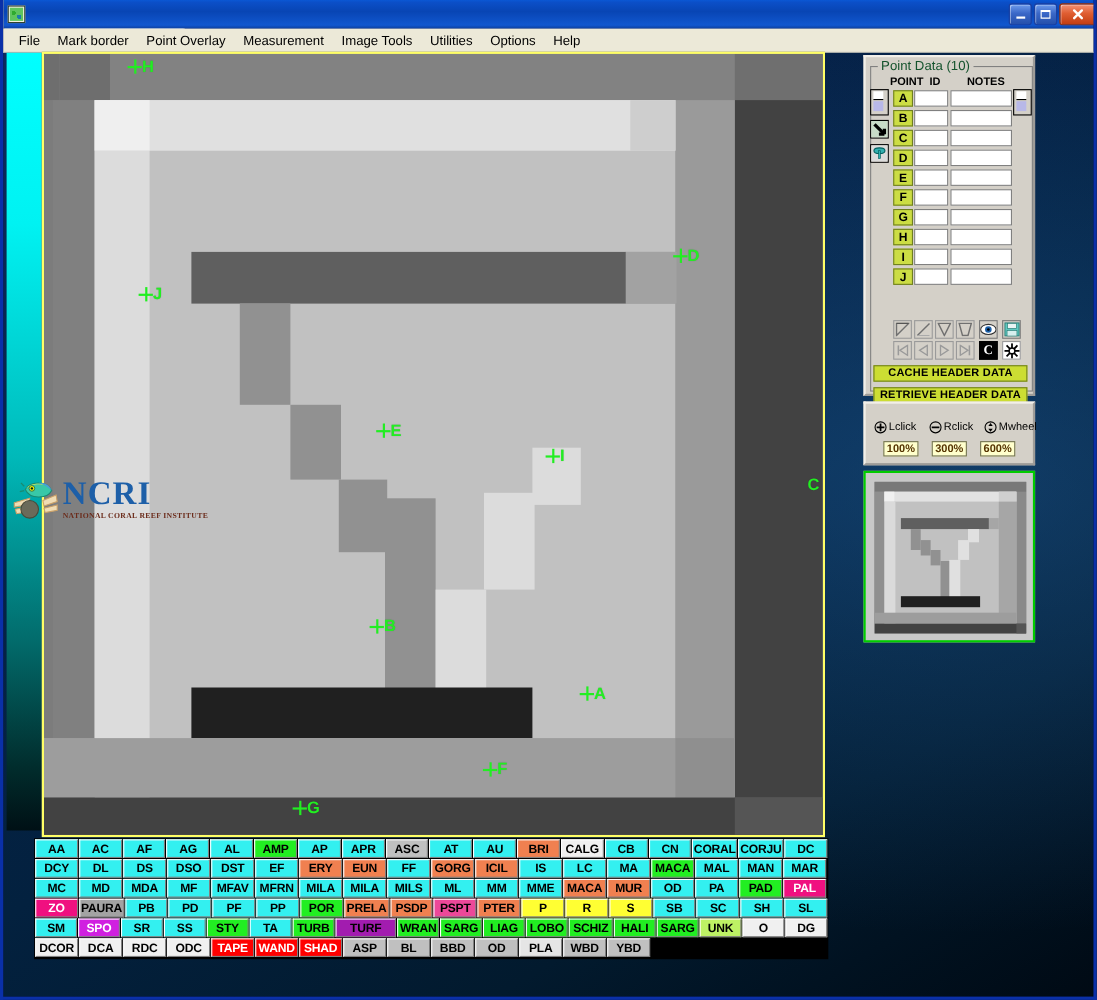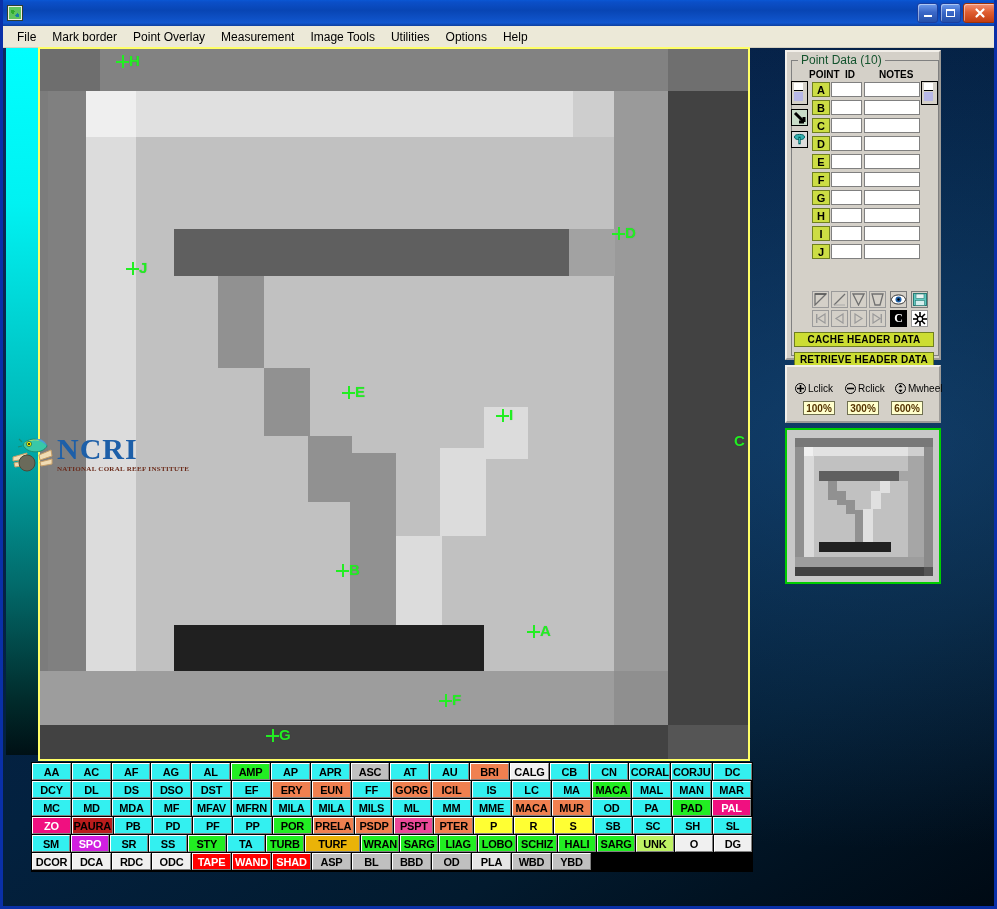--- a/index.html
+++ b/index.html
@@ -427,21 +427,21 @@
         <div class="code-cell" style="background: rgb(51, 240, 240); width: 39px;">MME</div>
         <div class="code-cell" style="background: rgb(240, 128, 80); width: 39px;">MACA</div>
         <div class="code-cell" style="background: rgb(240, 128, 80); width: 39px;">MUR</div>
         <div class="code-cell" style="background: rgb(51, 240, 240); width: 39px;">OD</div>
         <div class="code-cell" style="background: rgb(51, 240, 240); width: 39px;">PA</div>
         <div class="code-cell" style="background: rgb(34, 238, 34); width: 39px;">PAD</div>
         <div class="code-cell" style="background: rgb(240, 16, 128); color: rgb(255, 255, 255); width: 39px;">PAL</div>
       </div>
       <div class="code-row">
         <div class="code-cell" style="background: rgb(240, 16, 128); color: rgb(255, 255, 255); width: 39px;">ZO</div>
-        <div class="code-cell" style="background: #b91c1c; width: 41px;">PAURA</div>
+        <div class="code-cell" style="background: #a3a3a3; width: 41px;">PAURA</div>
         <div class="code-cell" style="background: rgb(51, 240, 240); width: 39px;">PB</div>
         <div class="code-cell" style="background: rgb(51, 240, 240); width: 39px;">PD</div>
         <div class="code-cell" style="background: rgb(51, 240, 240); width: 39px;">PF</div>
         <div class="code-cell" style="background: rgb(51, 240, 240); width: 39px;">PP</div>
         <div class="code-cell" style="background: rgb(34, 238, 34); width: 39px;">POR</div>
         <div class="code-cell" style="background: rgb(240, 128, 80); width: 41px;">PRELA</div>
         <div class="code-cell" style="background: rgb(240, 128, 80); width: 39px;">PSDP</div>
         <div class="code-cell" style="background: #ec4899; width: 39px;">PSPT</div>
         <div class="code-cell" style="background: rgb(240, 128, 80); width: 39px;">PTER</div>
         <div class="code-cell" style="background: rgb(255, 255, 51); width: 39px;">P</div>
@@ -453,21 +453,21 @@
         <div class="code-cell" style="background: rgb(51, 240, 240); width: 39px;">SL</div>
       </div>
       <div class="code-row">
         <div class="code-cell" style="background: rgb(51, 240, 240); width: 39px;">SM</div>
         <div class="code-cell" style="background: rgb(208, 32, 224); color: rgb(255, 255, 255); width: 39px;">SPO</div>
         <div class="code-cell" style="background: rgb(51, 240, 240); width: 39px;">SR</div>
         <div class="code-cell" style="background: rgb(51, 240, 240); width: 39px;">SS</div>
         <div class="code-cell" style="background: rgb(34, 238, 34); width: 39px;">STY</div>
         <div class="code-cell" style="background: rgb(51, 240, 240); width: 39px;">TA</div>
         <div class="code-cell" style="background: rgb(34, 238, 34); width: 39px;">TURB</div>
-        <div class="code-cell" style="background: #eab308; width: 57px;">TURF</div>
+        <div class="code-cell" style="background: #a21caf; width: 57px;">TURF</div>
         <div class="code-cell" style="background: rgb(34, 238, 34); width: 39px;">WRAN</div>
         <div class="code-cell" style="background: rgb(34, 238, 34); width: 39px;">SARG</div>
         <div class="code-cell" style="background: rgb(34, 238, 34); width: 39px;">LIAG</div>
         <div class="code-cell" style="background: rgb(34, 238, 34); width: 39px;">LOBO</div>
         <div class="code-cell" style="background: rgb(34, 238, 34); width: 41px;">SCHIZ</div>
         <div class="code-cell" style="background: rgb(34, 238, 34); width: 39px;">HALI</div>
         <div class="code-cell" style="background: rgb(34, 238, 34); width: 39px;">SARG</div>
         <div class="code-cell" style="background: #bef264; width: 39px;">UNK</div>
         <div class="code-cell" style="background: rgb(240, 240, 240); width: 39px;">O</div>
         <div class="code-cell" style="background: rgb(240, 240, 240); width: 39px;">DG</div>

